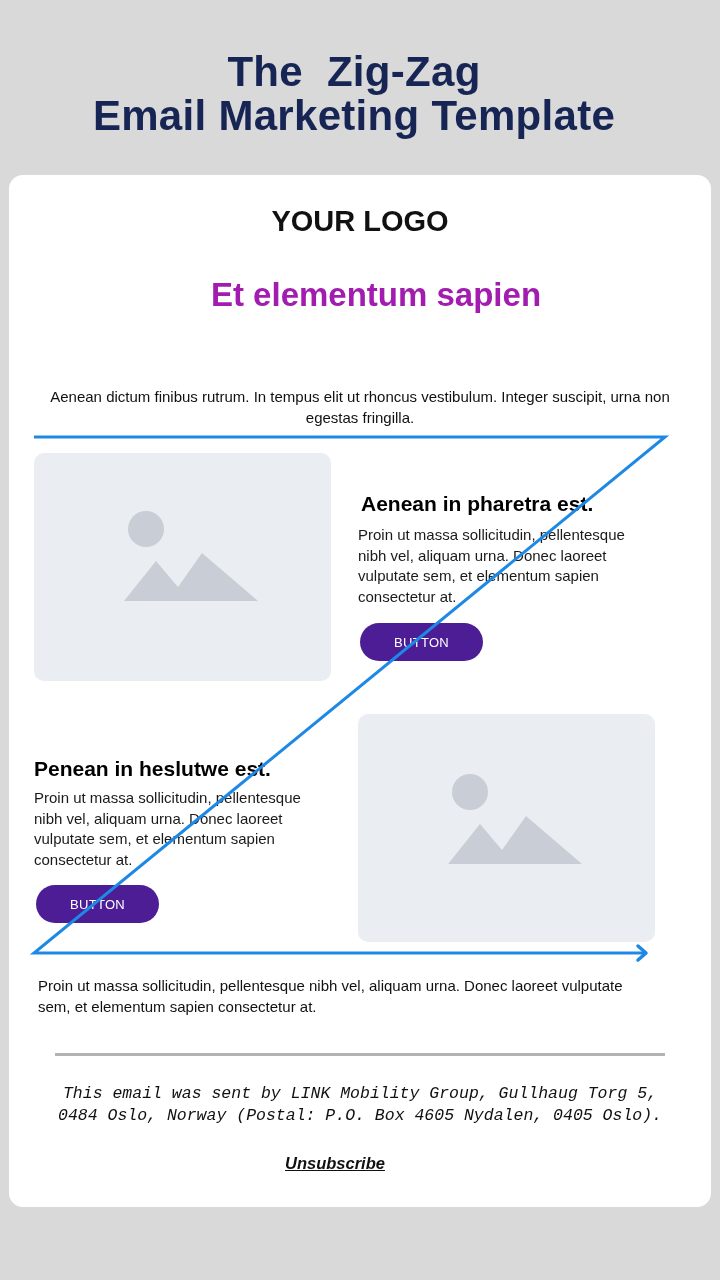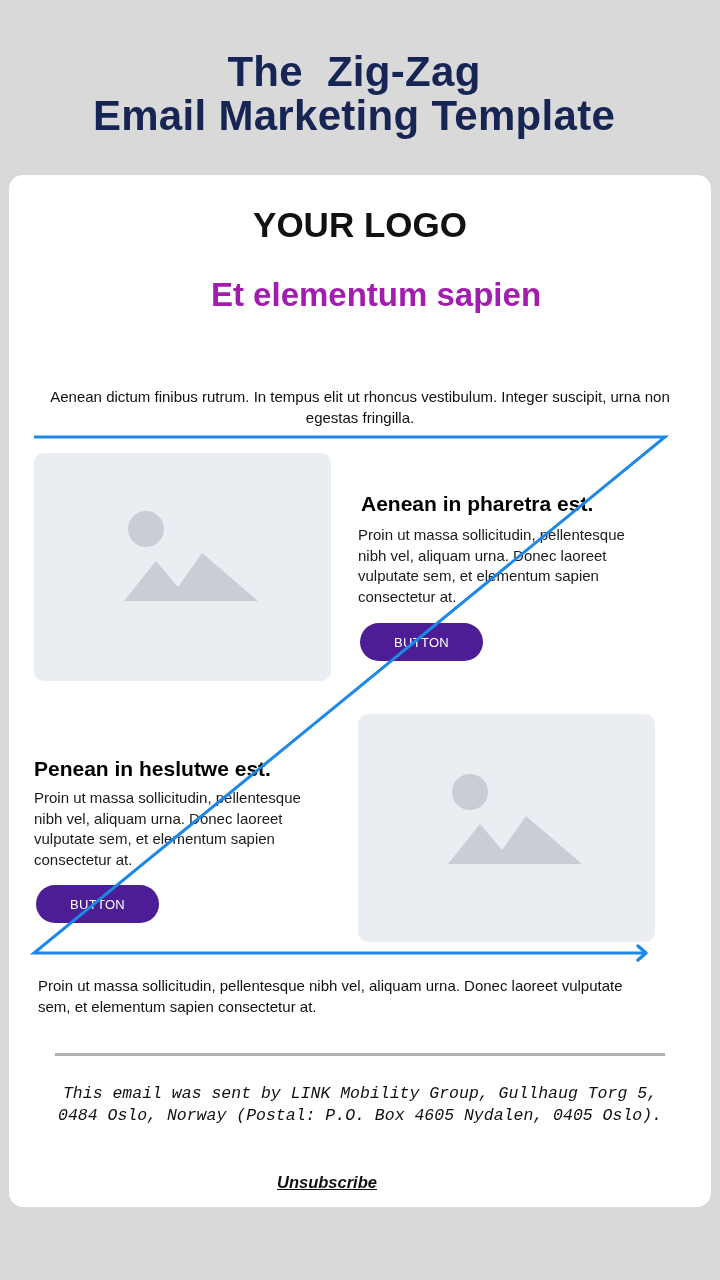--- a/index.html
+++ b/index.html
@@ -10,35 +10,35 @@
     .page-title {
       position:absolute; left:0; top:50px; width:708px; text-align:center;
       font-family:"Liberation Sans", sans-serif; font-weight:700; font-size:42px; line-height:44px;
       color:#172554; letter-spacing:0.3px;
     }
     .page-title div { white-space:pre; }
     .card {
       position:absolute; left:9px; top:175px; width:702px; height:1032px;
       background:#fff; border-radius:14px;
     }
-    .logo { position:absolute; left:0; top:205px; width:720px; text-align:center; font-weight:700; font-size:35px; color:#111; }
+    .logo { position:absolute; left:0; top:205px; width:720px; text-align:center; font-weight:700; font-size:29px; color:#111; }
     .headline { position:absolute; left:16px; top:272px; width:720px; text-align:center; font-weight:700; font-size:33px; line-height:45px; color:#a21caf; }
     .intro { position:absolute; left:40px; top:386px; width:640px; text-align:center; font-size:15px; line-height:21px; color:#111; }
     .img-ph { position:absolute; background:#eaedf1; border-radius:10px; }
     .img-ph svg { position:absolute; }
     .block-title { position:absolute; font-weight:700; font-size:21px; color:#000; }
     .block-text { position:absolute; font-size:15px; line-height:20.5px; color:#1a1a1a; width:290px; }
     .btn {
       position:absolute; width:123px; height:38px; border-radius:19px; background:#4c1d95;
       color:#fff; font-size:13px; display:flex; align-items:center; justify-content:center; letter-spacing:0.3px;
     }
     .outro { position:absolute; left:38px; top:975px; width:620px; font-size:15px; line-height:21px; color:#111; }
     .divider { position:absolute; left:55px; top:1053px; width:610px; height:3px; background:#b3b3b3; }
     .footer-text { position:absolute; left:40px; top:1083px; width:640px; text-align:center; font-style:italic; font-size:16.5px; line-height:22px; color:#111;font-family:Liberation Mono, monospace; }
-    .unsub { position:absolute; left:8px; top:1154px; width:638px; text-align:center; font-style:italic; font-weight:700; font-size:16.5px; text-decoration:underline; color:#111;margin-top:19px; }
+    .unsub { position:absolute; left:16px; top:1154px; width:638px; text-align:center; font-style:italic; font-weight:700; font-size:16.5px; text-decoration:underline; color:#111; }
     .zigzag { position:absolute; left:0; top:0; pointer-events:none; }
   </style>
 </head>
 <body>
 
 <div class="page-title">
   <div>The  Zig-Zag</div>
   <div>Email Marketing Template</div>
 </div>
 

